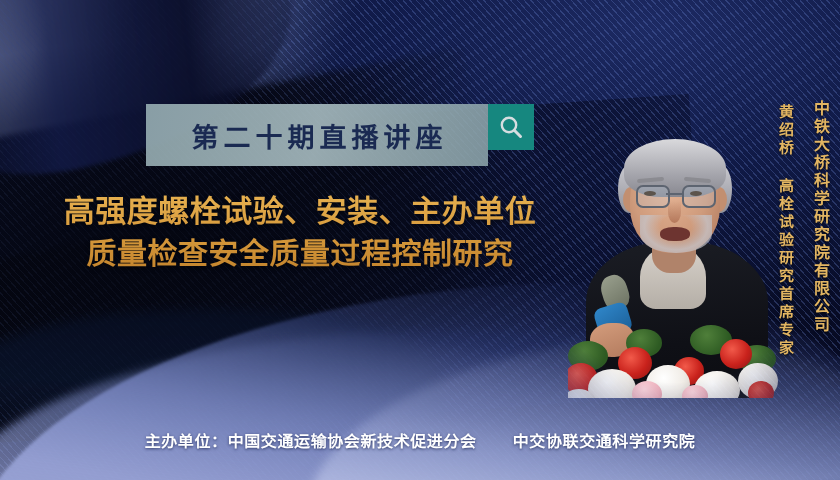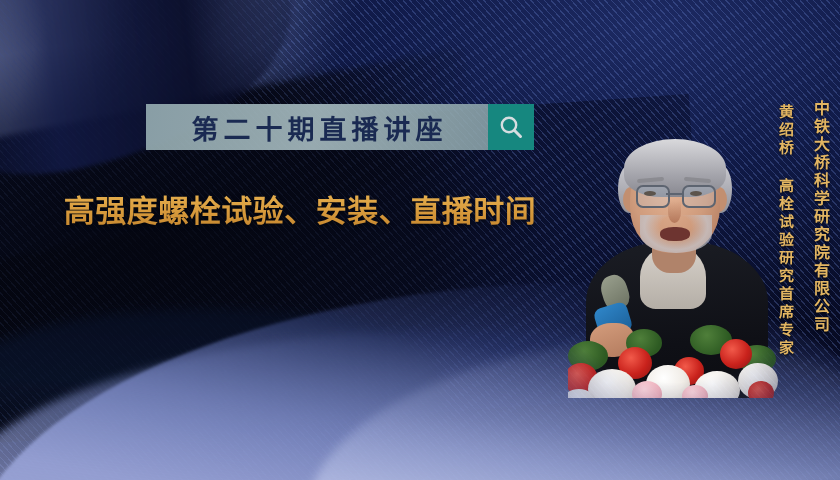--- a/index.html
+++ b/index.html
@@ -162,21 +162,21 @@
     background:linear-gradient(178deg,#fdf6e8 0%,#f6e7ca 44%,#e6cfa4 72%,#d9bd8c 100%);
     -webkit-background-clip:text;background-clip:text;
     -webkit-text-fill-color:transparent;
     filter:drop-shadow(0 2px 3px rgba(0,0,0,.75));
     white-space:nowrap;
   }
 
   
   .sub-bar{
     position:absolute;left:146px;top:104px;
-    width:342px;height:46px;
+    width:342px;height:62px;
     background:linear-gradient(100deg,rgba(150,173,178,.90) 0%,rgba(163,183,188,.92) 50%,rgba(140,164,170,.88) 100%);
     display:flex;align-items:center;justify-content:center;
   }
   .sub-bar-text{
     font-size:27px;font-weight:700;letter-spacing:5px;
     color:#1a2a52;
     text-indent:5px;
     white-space:nowrap;
   }
   .search-box{
@@ -309,21 +309,27 @@
     <span class="sub-bar-text">第二十期直播讲座</span>
   </div>
   <div class="search-box">
     <svg width="26" height="26" viewBox="0 0 26 26">
       <circle cx="11" cy="11" r="7.2" fill="none" stroke="#d6dde0" stroke-width="2.4"></circle>
       <line x1="16.3" y1="16.3" x2="22.5" y2="22.5" stroke="#d6dde0" stroke-width="3" stroke-linecap="round"></line>
     </svg>
   </div>
 
   <div class="main-title">
-    <span class="ln ln1">高强度螺栓试验、安装、直播时间</span>
+    <span class="ln ln1">高强度螺栓试验、安装、主办单位</span>
+    <span class="ln ln2">质量检查安全质量过程控制研究</span>
   </div>
 
 
   <div class="vcol vcol-company">中铁大桥科学研究院有限公司</div>
   <div class="vcol vcol-person">黄绍桥 高栓试验研究首席专家</div>
 
+  <div class="footer">
+    <span>主办单位：中国交通运输协会新技术促进分会</span>
+    <span class="gap"></span>
+    <span>中交协联交通科学研究院</span>
+  </div>
 
 </div>
 
 </body></html>

